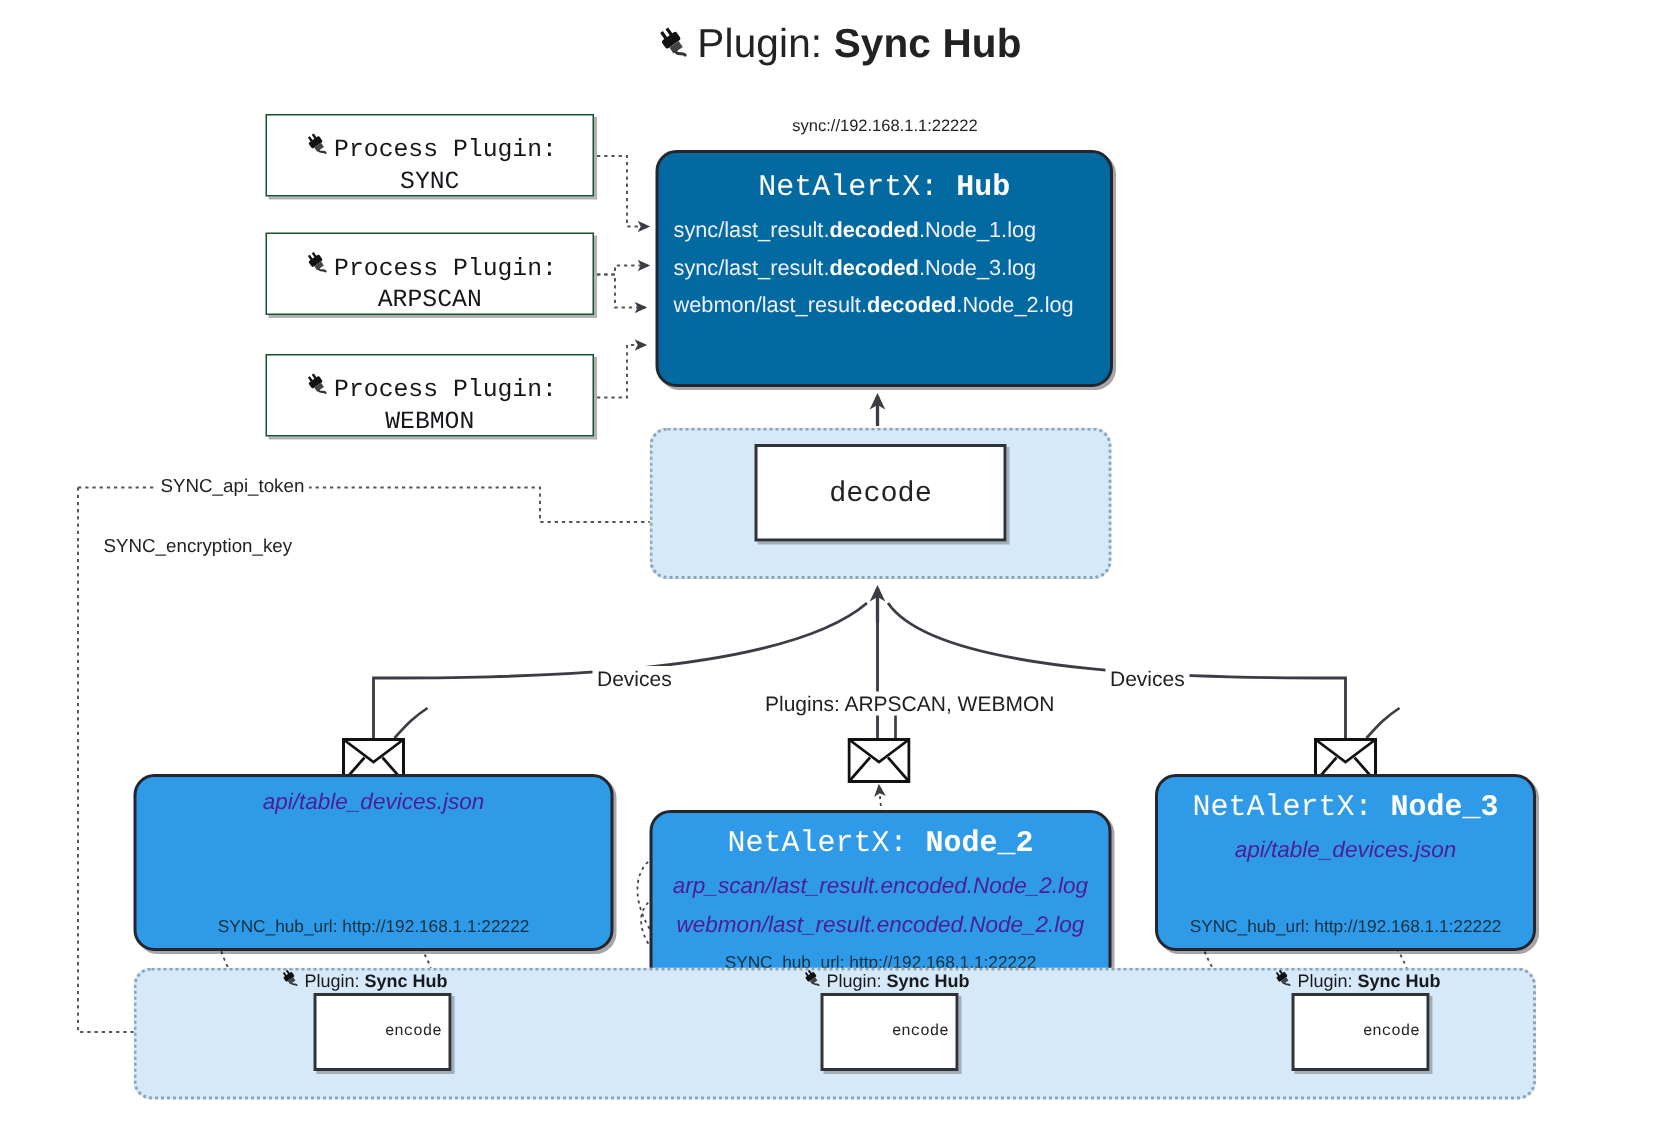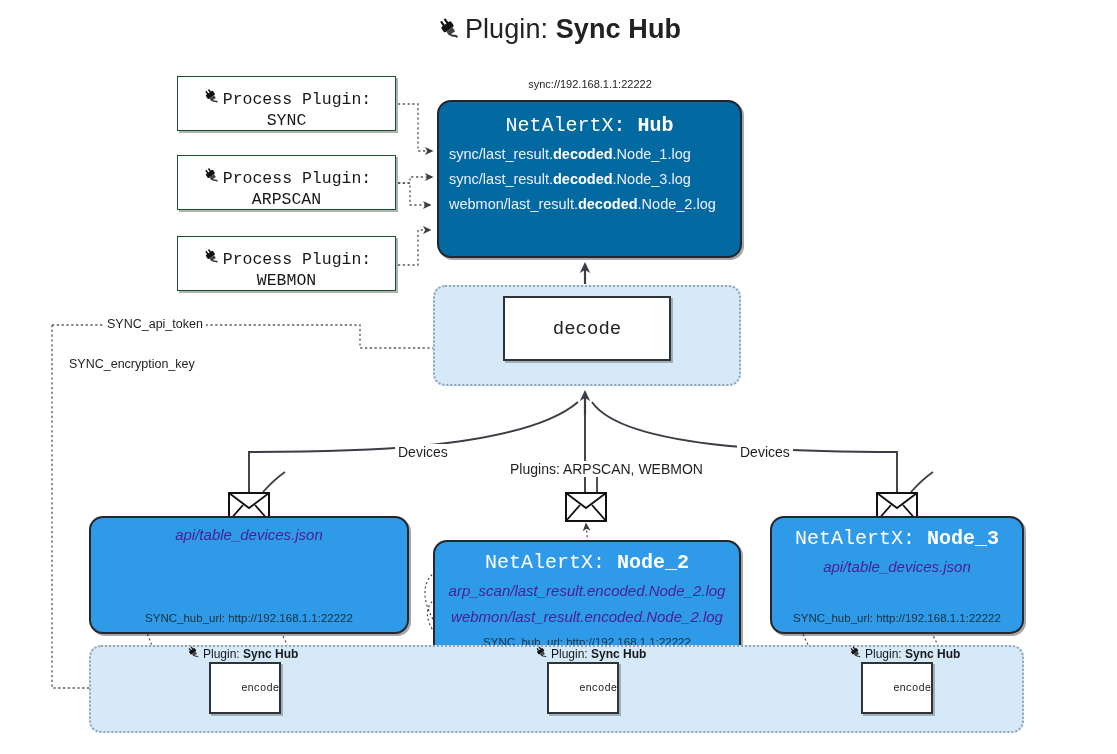--- a/index.html
+++ b/index.html
@@ -64,23 +64,23 @@
   .node .n-line{color:#4c1d95;font-size:15px;line-height:26px;white-space:nowrap;font-style:italic;}
   .node .n-foot{position:absolute;left:0;bottom:8px;width:100%;text-align:center;
         color:#14303f;font-size:11.5px;white-space:nowrap;}
 
   
   #encpanel{left:89px;top:645px;width:935px;height:88px;background:#d6e9f9;
             border:2px dotted #8fa4b5;border-radius:12px;}
   .enclabel{font-size:12px;color:#17191d;white-space:nowrap;
             display:flex;align-items:center;}
   .enclabel b{font-weight:700;}
-  .encbox{width:72px;height:52px;background:#fff;border:2px solid #2f3338;
+  .encbox{width:92px;height:52px;background:#fff;border:2px solid #2f3338;
           box-shadow:2px 2px 0 rgba(0,0,0,.25);
-          display:flex;align-items:center;justify-content:flex-end;
+          display:flex;align-items:center;justify-content:center;
           font-family:"Liberation Mono",monospace;font-size:10.5px;color:#222;padding-left:41px;}
 
   
   .wlabel{position:absolute;font-size:12.5px;color:#1f1f1f;background:#fff;
           padding:0 3px;white-space:nowrap;}
   .wlabel.big{font-size:14px;}
 
   
   .env{position:absolute;width:42px;height:30px;}
 </style>

